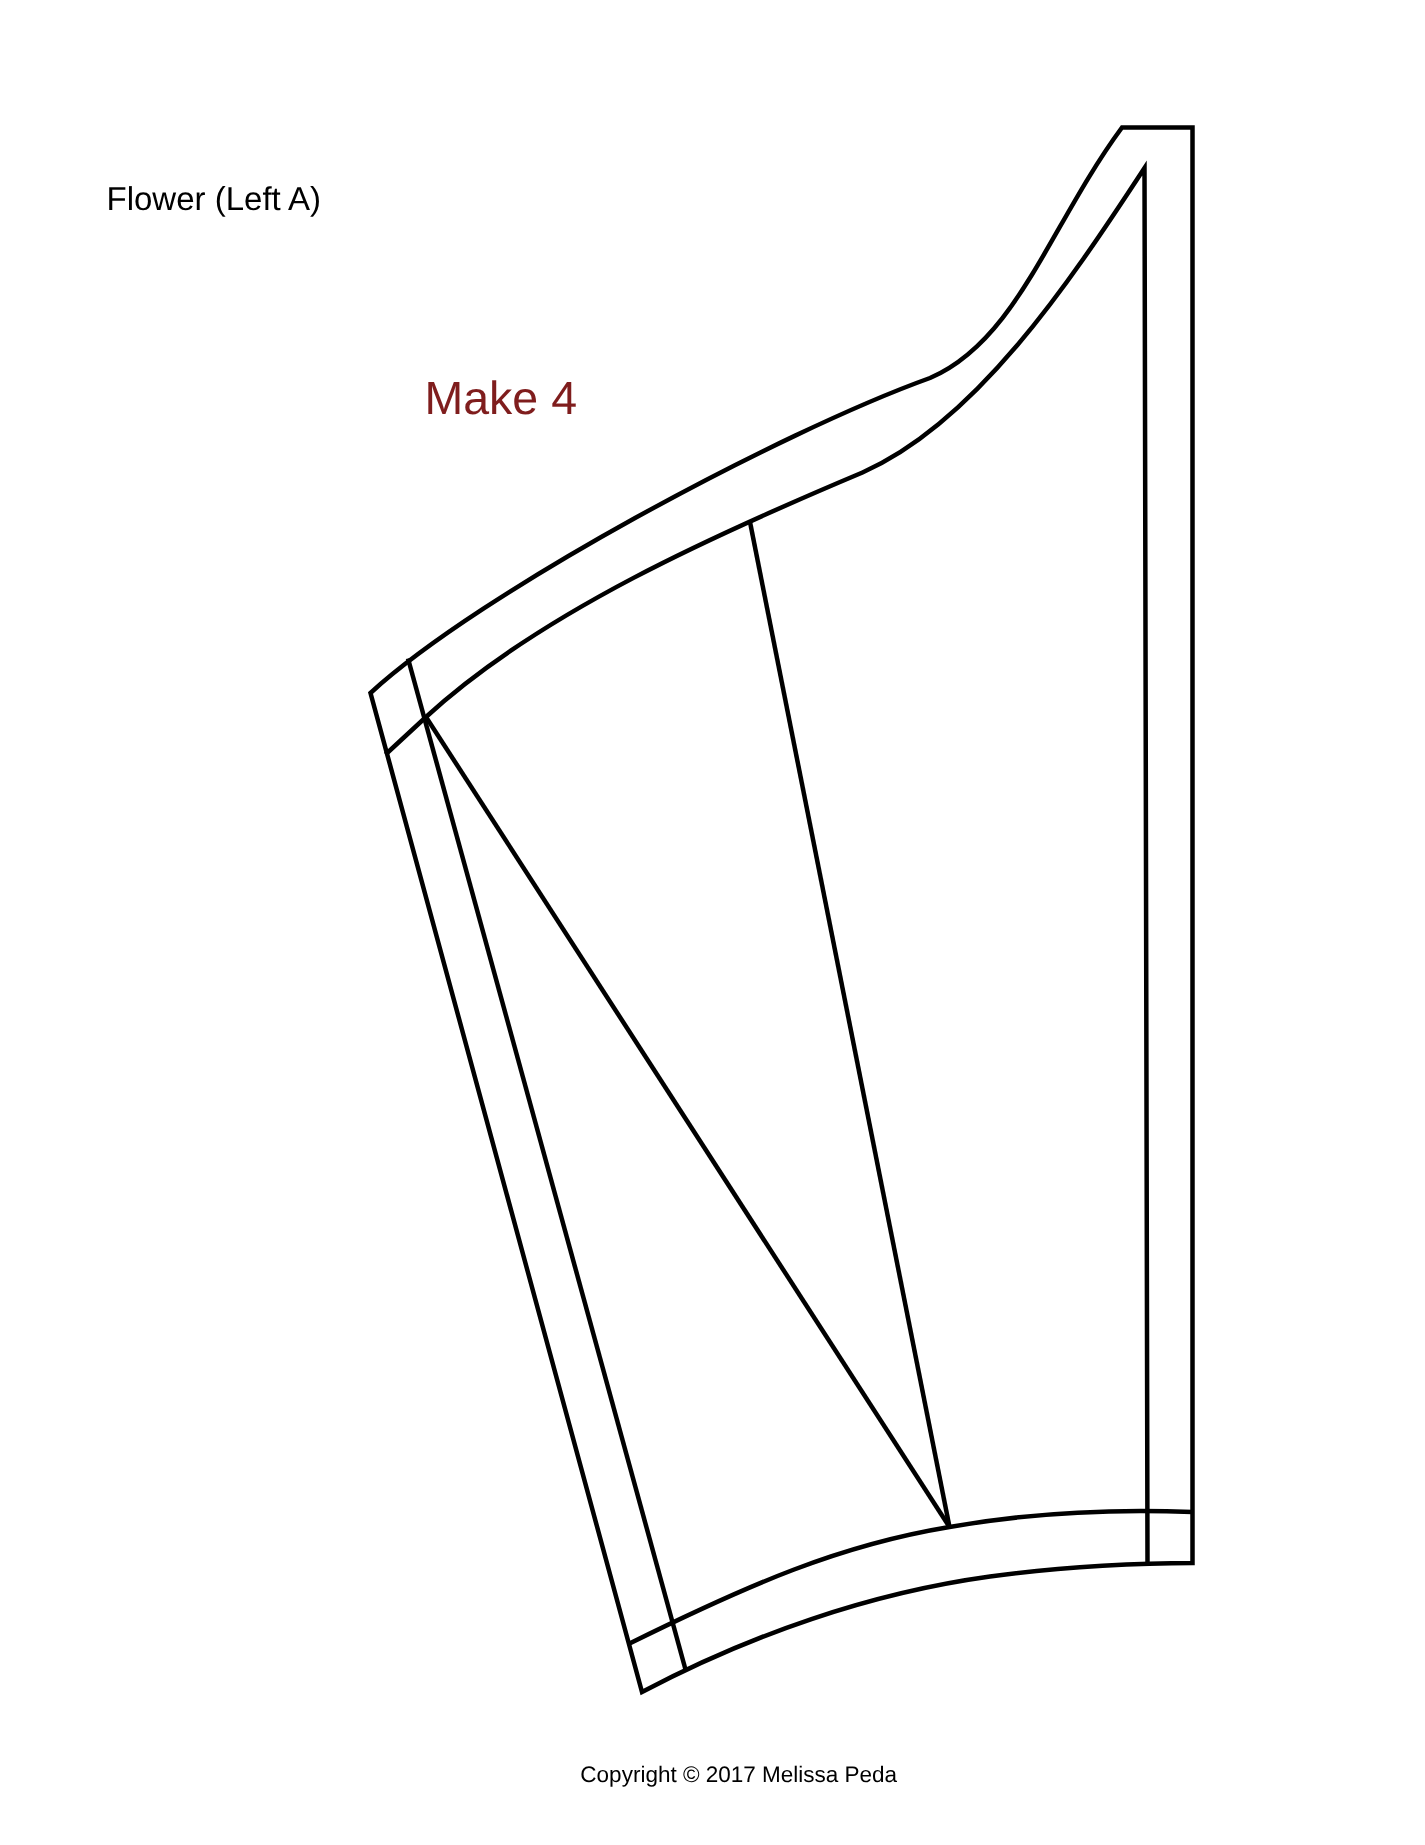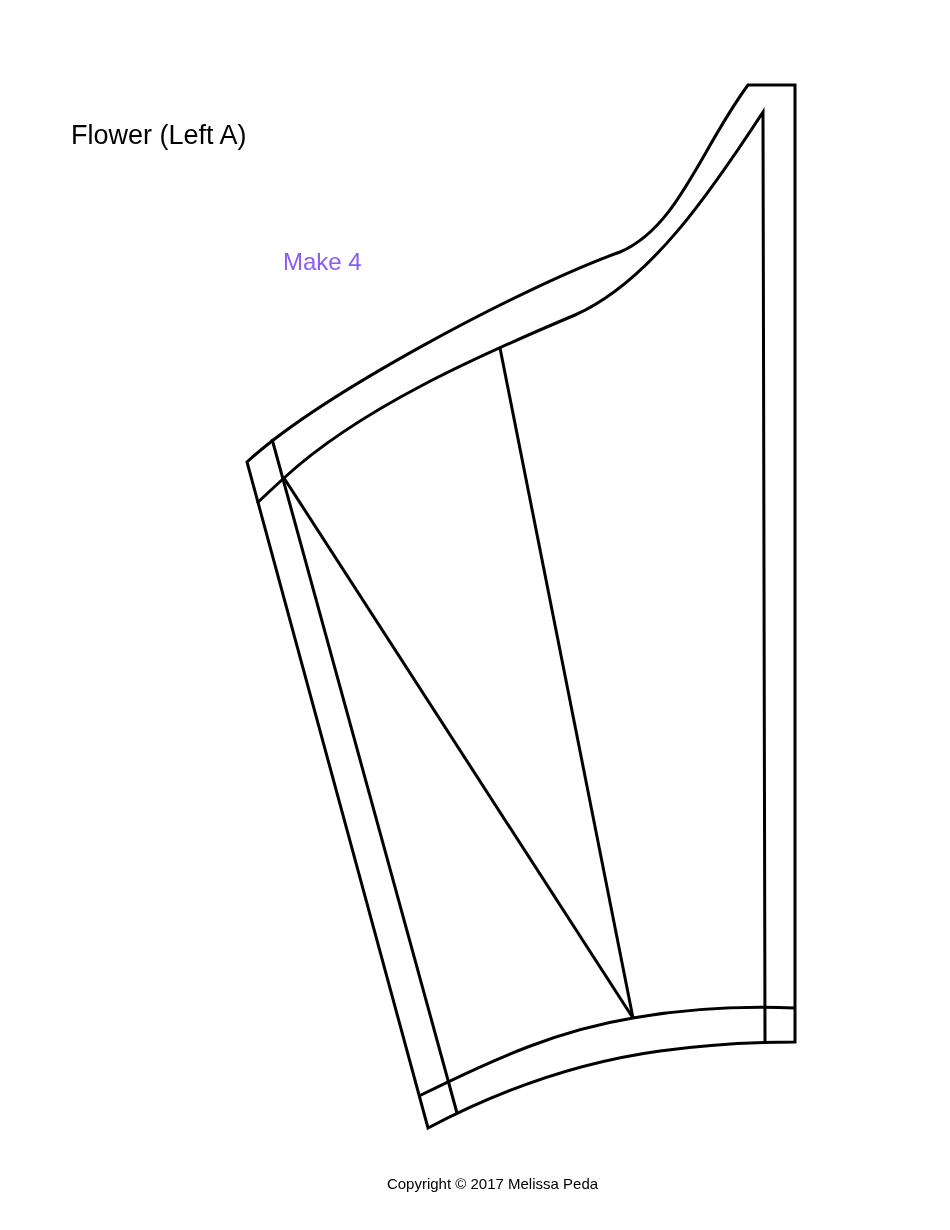--- a/index.html
+++ b/index.html
@@ -13,32 +13,32 @@
     height: 1230px;
     background: #ffffff;
     overflow: hidden;
     font-family: "Liberation Sans", sans-serif;
     color: #000000;
   }
   .pattern-title {
     position: absolute;
     left: 71px;
     top: 121px;
-    font-size: 27px;
+    font-size: 22px;
     line-height: 1.1;
     color: #000000;
     white-space: nowrap;
   }
   .make-count {
     position: absolute;
     left: 283px;
     top: 249px;
-    font-size: 24px;
+    font-size: 31px;
     line-height: 1.1;
-    color: #8b5cf6;
+    color: #7f1d1d;
     white-space: nowrap;
   }
   .copyright {
     position: absolute;
     left: 0;
     top: 1175px;
     width: 985px; 
     text-align: center;
     font-size: 15px;
     line-height: 1.2;

